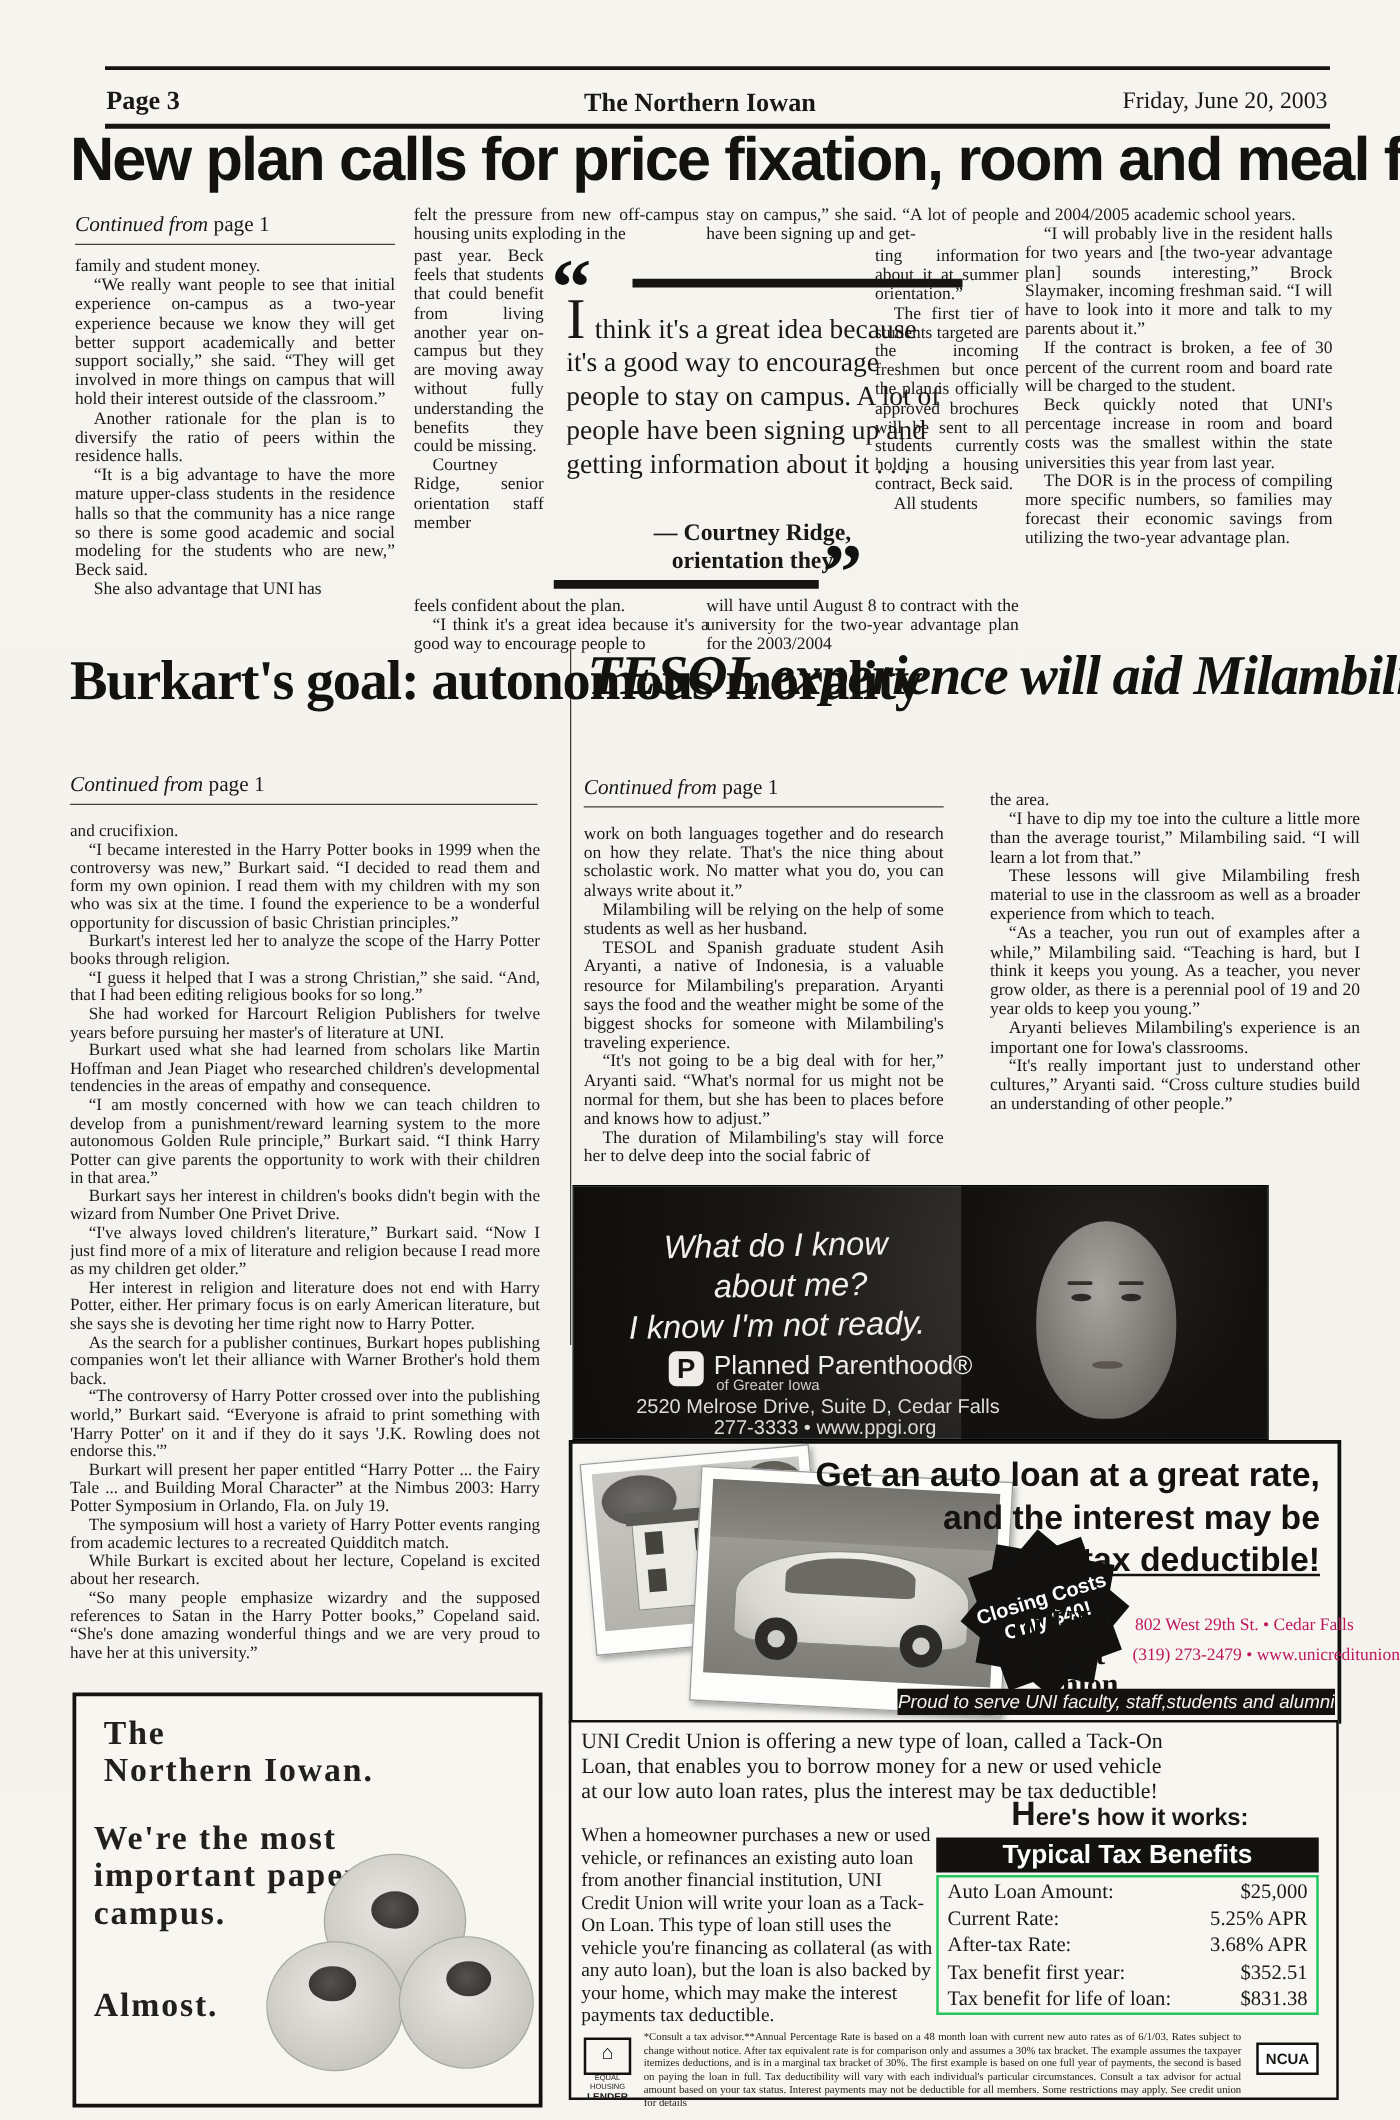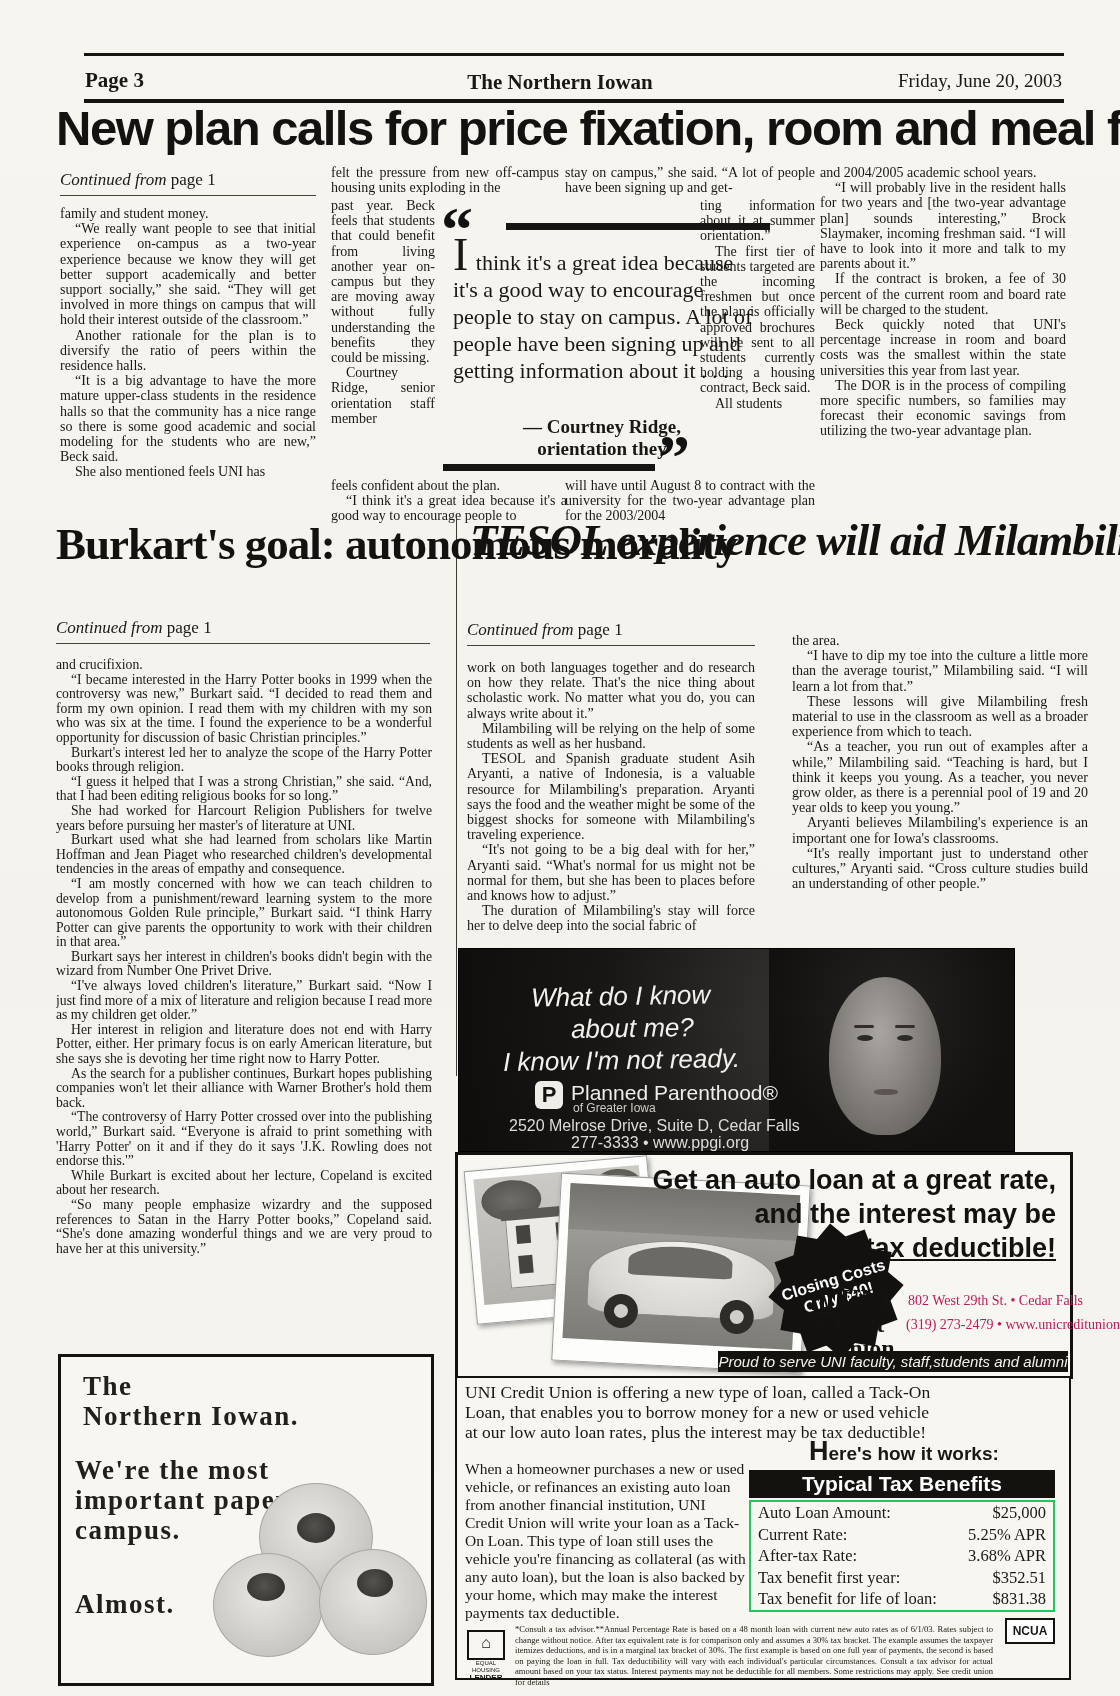--- a/index.html
+++ b/index.html
@@ -92,21 +92,21 @@
   </div>
 
   <div class="abs kicker" style="left:60px;top:170px;width:256px;">
     <span class="it">Continued from</span><span> page 1</span>
   </div>
   <div class="abs paras" style="left:60px;top:206px;width:256px;height:300px;">
       <p>family and student money.</p>
       <p>“We really want people to see that initial experience on-campus as a two-year experience because we know they will get better support academically and better support socially,” she said. “They will get involved in more things on campus that will hold their interest outside of the classroom.”</p>
       <p>Another rationale for the plan is to diversify the ratio of peers within the residence halls.</p>
       <p>“It is a big advantage to have the more mature upper-class students in the residence halls so that the community has a nice range so there is some good academic and social modeling for the students who are new,” Beck said.</p>
-      <p>She also mentioned feels UNI has</p>
+      <p>She also advantage that UNI has</p>
     </div>
 
   <div class="abs paras" style="left:331px;top:165px;width:228px;height:32px;">
       <p>felt the pressure from new off-campus housing units exploding in the</p>
     </div>
   <div class="abs paras" style="left:331px;top:198px;width:104px;height:262px;">
       <p>past year. Beck feels that students that could benefit from living another year on-campus but they are moving away without fully understanding the benefits they could be missing.</p>
       <p>Courtney Ridge, senior orientation staff member</p>
     </div>
   <div class="abs paras" style="left:331px;top:478px;width:236px;height:50px;">
@@ -156,20 +156,22 @@
       <p>Burkart's interest led her to analyze the scope of the Harry Potter books through religion.</p>
       <p>“I guess it helped that I was a strong Christian,” she said. “And, that I had been editing religious books for so long.”</p>
       <p>She had worked for Harcourt Religion Publishers for twelve years before pursuing her master's of literature at UNI.</p>
       <p>Burkart used what she had learned from scholars like Martin Hoffman and Jean Piaget who researched children's developmental tendencies in the areas of empathy and consequence.</p>
       <p>“I am mostly concerned with how we can teach children to develop from a punishment/reward learning system to the more autonomous Golden Rule principle,” Burkart said. “I think Harry Potter can give parents the opportunity to work with their children in that area.”</p>
       <p>Burkart says her interest in children's books didn't begin with the wizard from Number One Privet Drive.</p>
       <p>“I've always loved children's literature,” Burkart said. “Now I just find more of a mix of literature and religion because I read more as my children get older.”</p>
       <p>Her interest in religion and literature does not end with Harry Potter, either. Her primary focus is on early American literature, but she says she is devoting her time right now to Harry Potter.</p>
       <p>As the search for a publisher continues, Burkart hopes publishing companies won't let their alliance with Warner Brother's hold them back.</p>
       <p>“The controversy of Harry Potter crossed over into the publishing world,” Burkart said. “Everyone is afraid to print something with 'Harry Potter' on it and if they do it says 'J.K. Rowling does not endorse this.'”</p>
+      <p>Burkart will present her paper entitled “Harry Potter ... the Fairy Tale ... and Building Moral Character” at the Nimbus 2003: Harry Potter Symposium in Orlando, Fla. on July 19.</p>
+      <p>The symposium will host a variety of Harry Potter events ranging from academic lectures to a recreated Quidditch match.</p>
       <p>While Burkart is excited about her lecture, Copeland is excited about her research.</p>
       <p>“So many people emphasize wizardry and the supposed references to Satan in the Harry Potter books,” Copeland said. “She's done amazing wonderful things and we are very proud to have her at this university.”</p>
     </div>
 
   <div class="abs" style="left:470px;top:514px;width:600px;height:60px;">
     <span class="head3">TESOL experience will aid Milambiling</span>
   </div>
   <div class="abs kicker" style="left:467px;top:620px;width:288px;">
     <span class="it">Continued from</span><span> page 1</span>
   </div>
@@ -296,21 +298,21 @@
     </div>
 
     <div class="abs ehl" style="left:10px;top:252px;">
       <div style="font-size:16px;line-height:22px;font-weight:bold;">⌂</div>
     </div>
     <div class="abs" style="left:6px;top:282px;width:46px;font-size:6px;line-height:7px;text-align:center;font-family:'Liberation Sans',sans-serif;">
       <span>EQUAL HOUSING</span><br>
       <b style="font-size:8px;">LENDER</b>
     </div>
     <div class="abs fineprint" style="left:58px;top:246px;width:478px;">*Consult a tax advisor.**Annual Percentage Rate is based on a 48 month loan with current new auto rates as of 6/1/03. Rates subject to change without notice. After tax equivalent rate is for comparison only and assumes a 30% tax bracket. The example assumes the taxpayer itemizes deductions, and is in a marginal tax bracket of 30%. The first example is based on one full year of payments, the second is based on paying the loan in full. Tax deductibility will vary with each individual's particular circumstances. Consult a tax advisor for actual amount based on your tax status. Interest payments may not be deductible for all members. Some restrictions may apply. See credit union for details</div>
-    <div class="abs ncua" style="left:548px;top:240px;">NCUA</div>
+    <div class="abs ncua" style="left:548px;top:256px;">NCUA</div>
   </div>
 
   <div class="abs niad" style="left:58px;top:1354px;width:370px;height:326px;">
     <div class="abs niline" style="left:22px;top:14px;">The</div>
     <div class="abs niline" style="left:22px;top:44px;">Northern Iowan.</div>
     <div class="abs niline" style="left:14px;top:98px;">We're the most</div>
     <div class="abs niline" style="left:14px;top:128px;">important paper on</div>
     <div class="abs niline" style="left:14px;top:158px;">campus.</div>
     <div class="abs niline" style="left:14px;top:232px;">Almost.</div>
 

